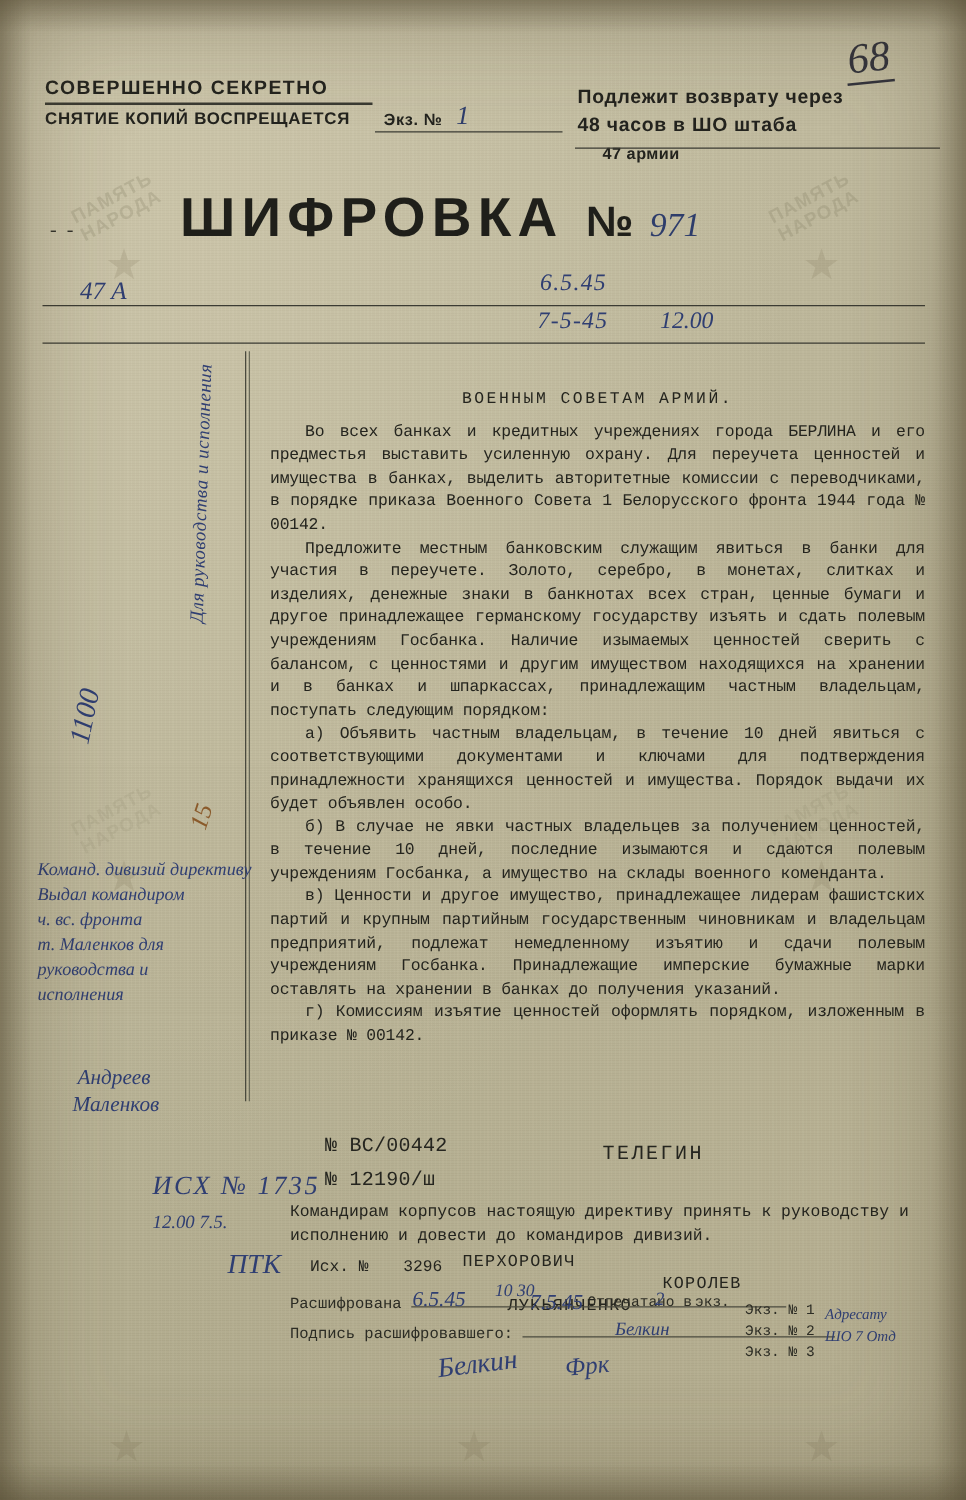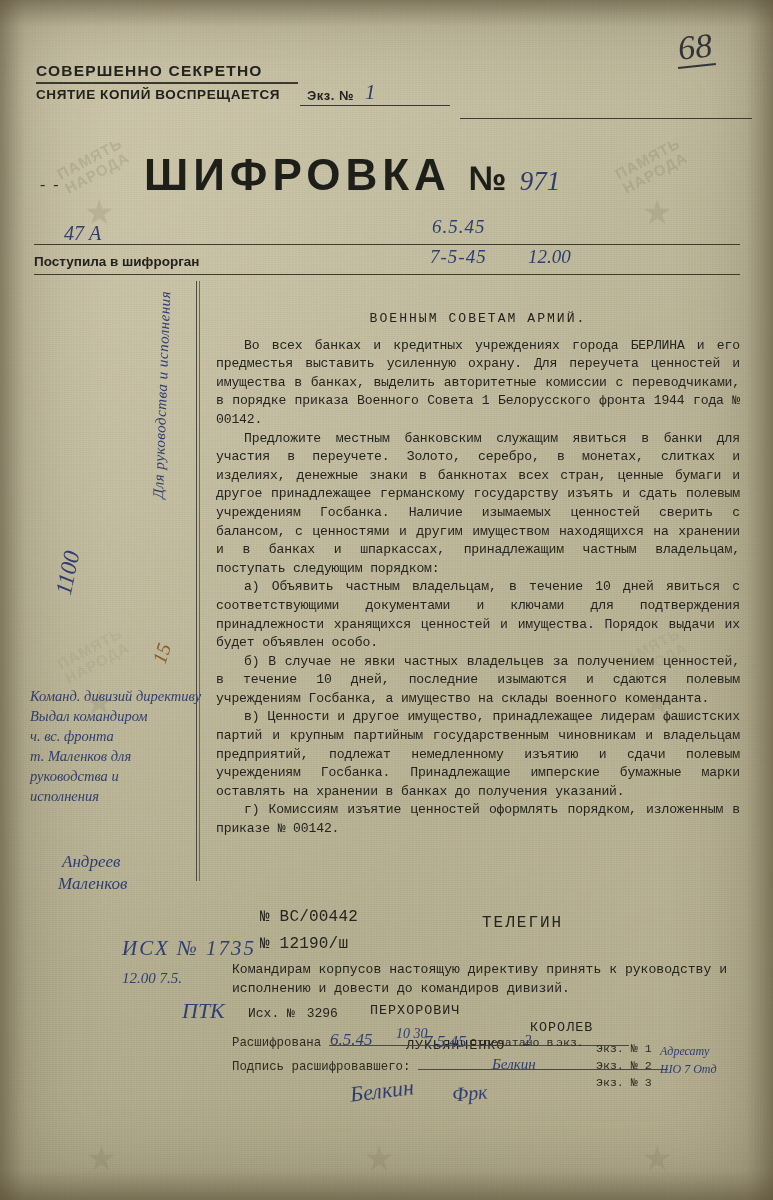--- a/index.html
+++ b/index.html
@@ -193,36 +193,38 @@
   <div id="topsecret">
     <div class="l1">СОВЕРШЕННО СЕКРЕТНО</div>
     <div class="rule"></div>
     <div class="l2">СНЯТИЕ КОПИЙ ВОСПРЕЩАЕТСЯ</div>
   </div>
 
   <div id="ekz">Экз. №</div>
   <div id="ekzline"></div>
   <div id="ekznum" class="hand">1</div>
 
+  <div id="retblock">
+    <div>Подлежит возврату через</div>
+    <div>48 часов в ШО штаба</div>
+    <div class="sub">47 армии</div>
+  </div>
   <div id="retrule"></div>
 
   <div id="dashleft">- -</div>
   <div id="titlerow">
     <span id="title">ШИФРОВКА</span>
     <span id="titlenum">№</span>
     <span id="titleval" class="hand">971</span>
   </div>
 
   <div class="hw" id="hw-izval">47 А</div>
   <div class="hw" id="hw-podana">6.5.45</div>
   <div id="izline"></div>
 
-  <div id="row2">
-    <span class="lbl" style="position:absolute;left:0;top:4px;font-family:'Liberation Sans',sans-serif;font-weight:bold;font-size:13.5px;color:#23231e;">Поступила в шифрорган</span>
-  </div>
   <div class="hw" id="hw-prinyata">7-5-45</div>
   <div class="hw" id="hw-time">12.00</div>
   <div id="row2line"></div>
 
   <div id="vrule"></div>
   <div id="vrule2"></div>
 
   <div id="body">
     <p class="c">ВОЕННЫМ СОВЕТАМ АРМИЙ.</p>
     <div style="height:8px"></div>
@@ -234,21 +236,21 @@
     <p class="ind">г) Комиссиям изъятие ценностей оформлять порядком, изложенным в приказе № 00142.</p>
   </div>
 
   <div id="sig1" class="type">№ ВС/00442</div>
   <div id="sig2" class="type">№ 12190/ш</div>
   <div id="telegin" class="type" style="position:absolute;">ТЕЛЕГИН</div>
 
   <div id="directive">Командирам корпусов настоящую директиву принять к руководству и исполнению и довести до командиров дивизий.</div>
   <div id="ish">
     <span>Исх. №</span>
-    <span style="margin-left:4px">3296</span>
+    <span style="margin-left:20px">3296</span>
   </div>
   <div id="names">ПЕРХОРОВИЧ</div>
   <div id="names2">
     <span style="position:absolute;left:110px;top:0;white-space:nowrap;">КОРОЛЕВ</span>
     <span style="position:absolute;left:-14px;top:18px;white-space:nowrap;">ЛУКЬЯНЧЕНКО</span>
   </div>
 
   <div id="decrow">
     <span>Расшифрована</span>
     <span class="ul-dash" style="width:300px"></span>

